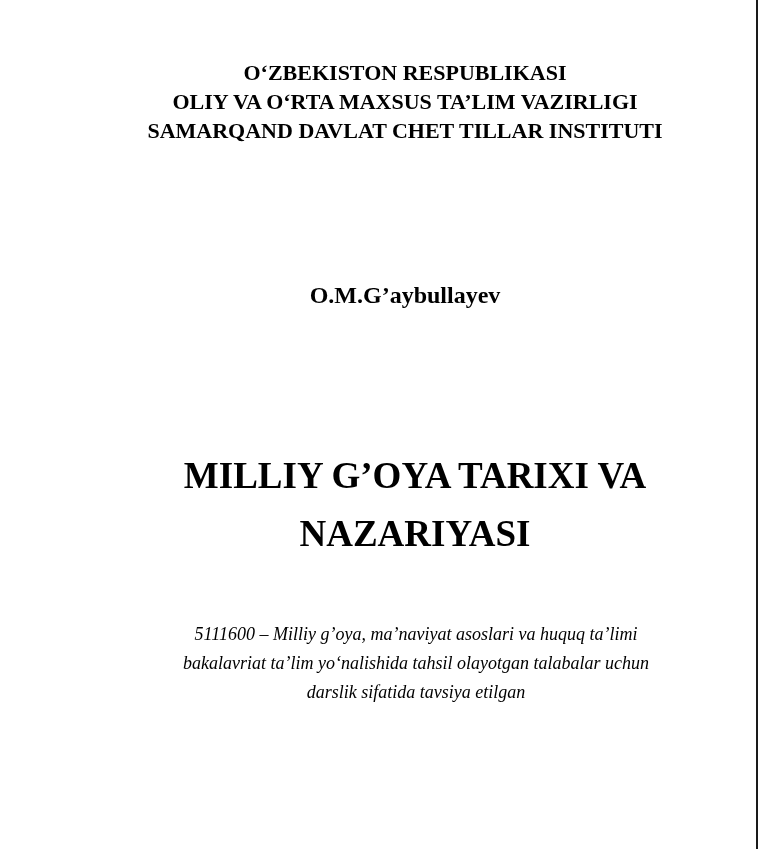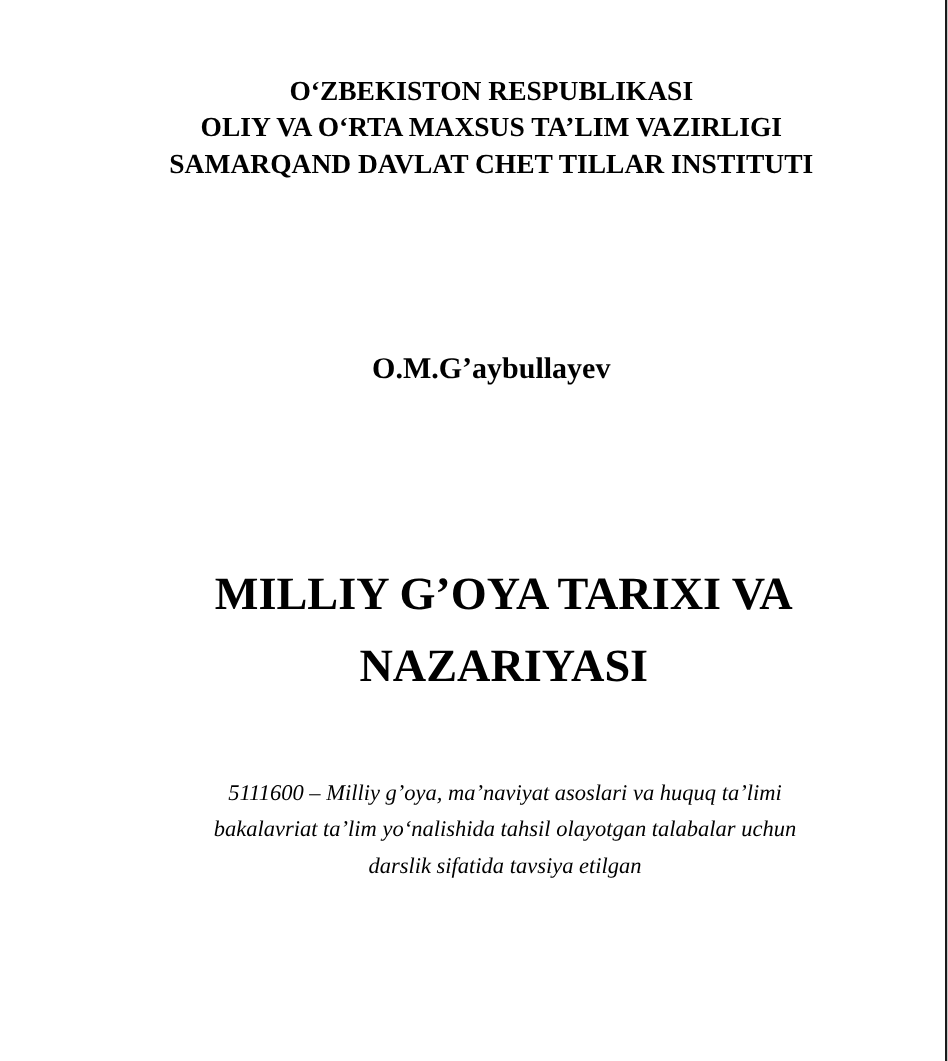--- a/index.html
+++ b/index.html
@@ -10,21 +10,21 @@
     body {
       width: 758px;
       height: 849px;
       position: relative;
       overflow: hidden;
       font-family: "Liberation Serif", serif;
       color: #000000;
     }
     .page {
       position: absolute;
-      left: 4px;
+      left: 16px;
       top: 0;
       width: 640px;
       height: 849px;
       background: #ffffff;
     }
     .right-edge {
       position: absolute;
       right: 0;
       top: 0;
       width: 2px;

